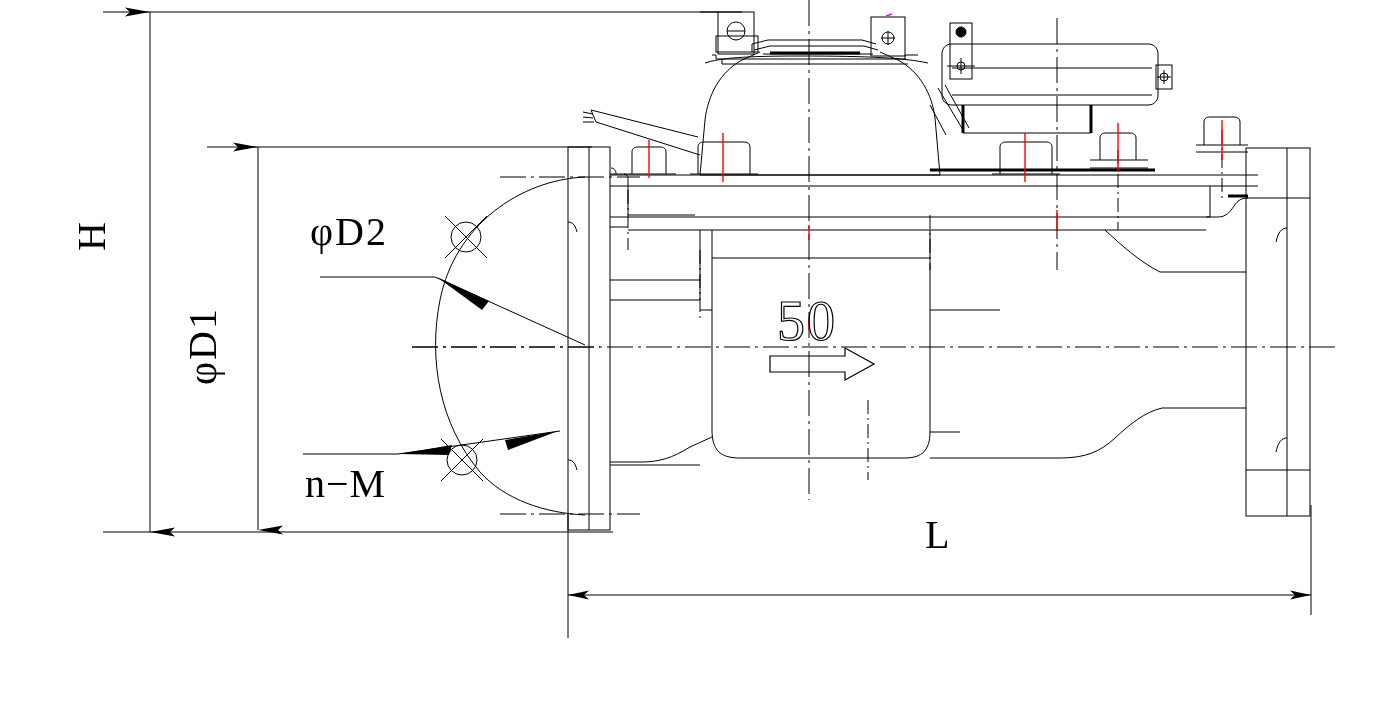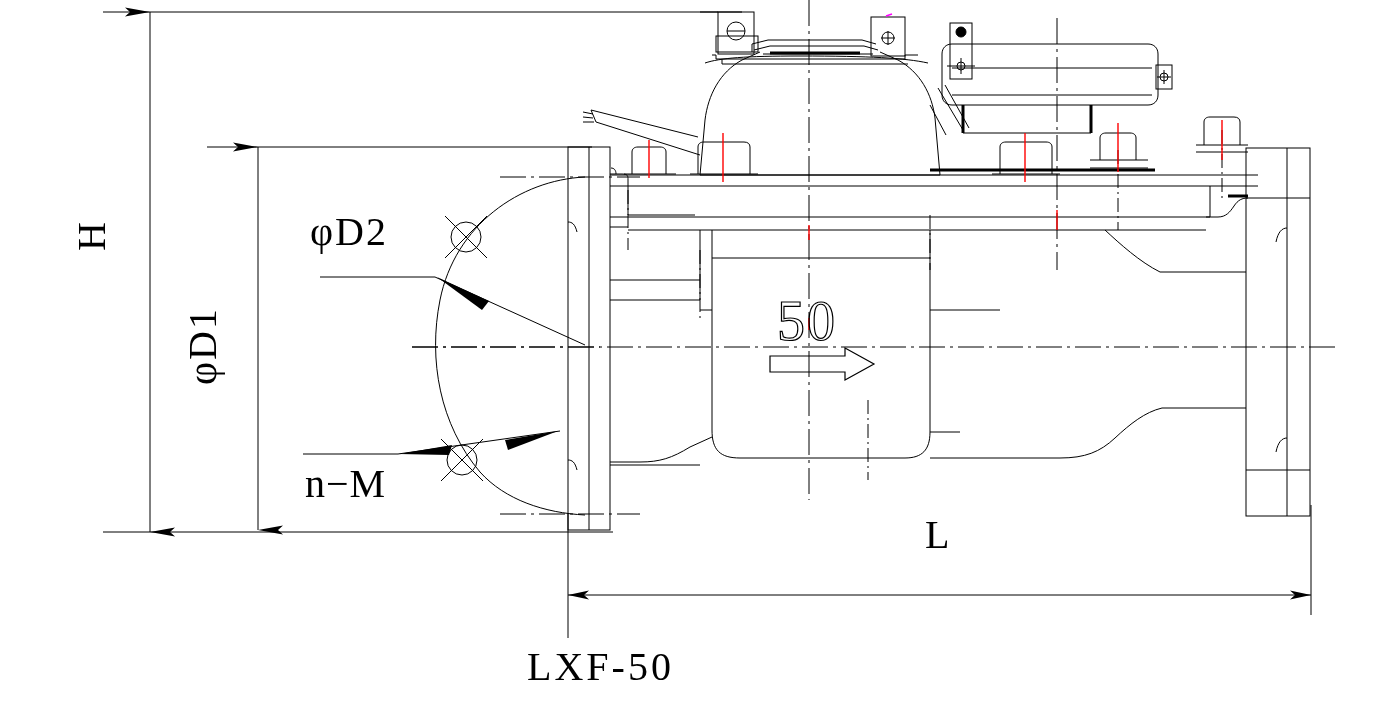--- a/index.html
+++ b/index.html
@@ -340,15 +340,14 @@
   <div class="lbl lbl-h">H</div>
 
   <div class="lbl lbl-d1">φD1</div>
 
   <div class="lbl lbl-d2">φD2</div>
 
   <div class="lbl lbl-nm">n−M</div>
 
   <div class="lbl lbl-l">L</div>
 
-  <div class="lbl lbl-model">LXF-50</div>
 
 </div>
 
 </body></html>

